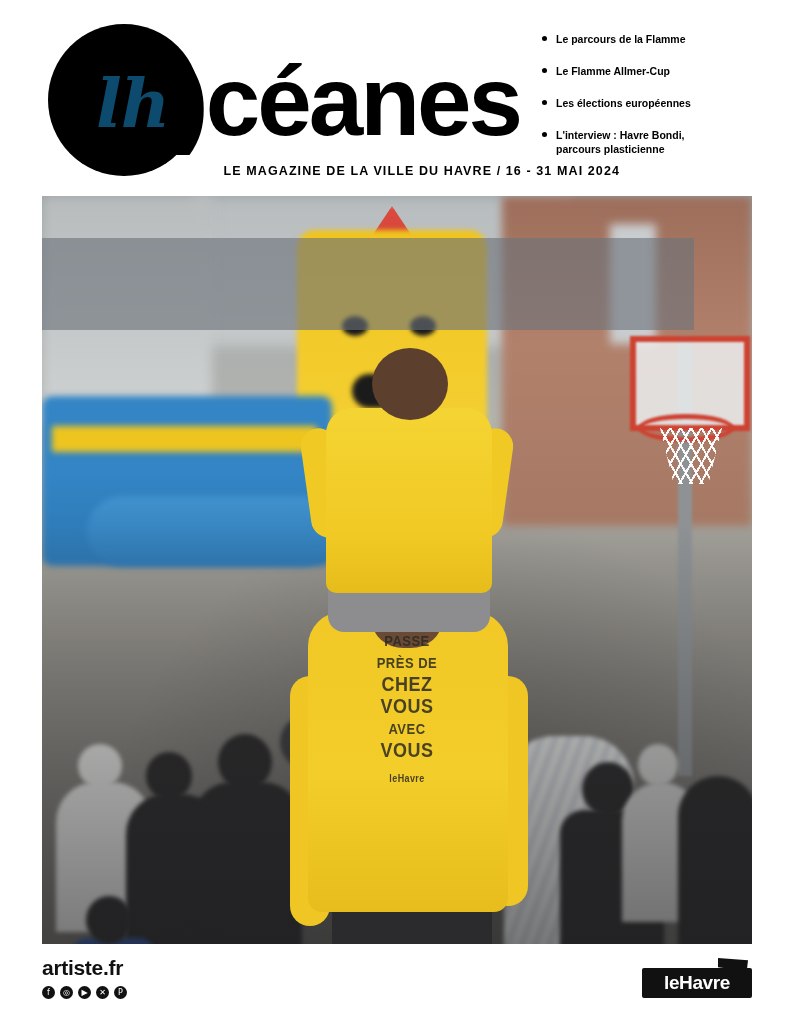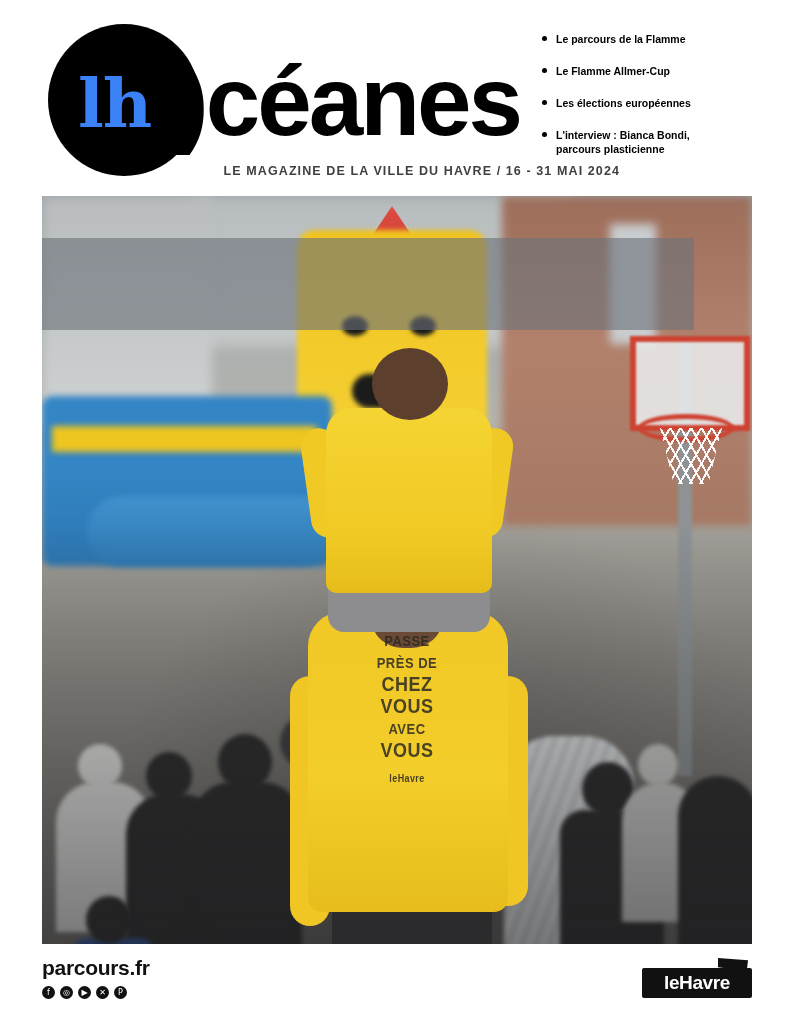--- a/index.html
+++ b/index.html
@@ -41,26 +41,27 @@
     position: absolute;
     left: 0;
     top: 6px;
     width: 152px;
     height: 152px;
     border-radius: 50%;
     background: #000;
   }
   .logo-lh {
     position: absolute;
-    left: 30px;
+    left: 48px;
     top: 48px;
     width: 96px;
     height: 74px;
-    color: #3b82f6;
+    color: #0c4a6e;
     font-family: "DejaVu Serif", serif;
+    font-style: italic;
     font-weight: 700;
     font-size: 68px;
     line-height: 74px;
     letter-spacing: -1px;
   }
   .title-word {
     position: absolute;
     left: 128px;
     top: 28px;
     font-family: "Liberation Sans", sans-serif;
@@ -73,21 +74,21 @@
   }
   .strapline {
     position: absolute;
     left: 172px;
     top: 146px;
     width: 400px;
     text-align: right;
     font-size: 12.5px;
     font-weight: 700;
     letter-spacing: 1.1px;
-    color: #404040;
+    color: #000000;
     white-space: nowrap;
   }
 
   
   .teasers {
     position: absolute;
     right: 48px;
     top: 32px;
     width: 190px;
     text-align: left;
@@ -461,21 +462,21 @@
       <div class="teaser">
         <span class="bullet"></span>
         <span>Le Flamme Allmer-Cup</span>
       </div>
       <div class="teaser">
         <span class="bullet"></span>
         <span>Les élections européennes</span>
       </div>
       <div class="teaser">
         <span class="bullet"></span>
-        <span>L'interview : Bianca Bondi,</span>
+        <span>L'interview : Havre Bondi,</span>
         <span class="sub">parcours plasticienne</span>
       </div>
     </div>
   </div>
 
   <div class="cover">
     <div class="photo">
       <div class="bg-wall-top"></div>
       <div class="bg-building-left"></div>
       <div class="bg-building-right"></div>
@@ -537,21 +538,21 @@
       <div class="boy-arm-r"></div>
       <div class="boy-shorts"></div>
       <div class="boy-shirt"></div>
       <div class="boy-head"></div>
 
       <div class="headline-band"></div>
     </div>
   </div>
 
   <div class="footer">
-    <div class="site">parcours.fr</div>
+    <div class="site">artiste.fr</div>
     <div class="socials">
       <div class="social">f</div>
       <div class="social">◎</div>
       <div class="social">▶</div>
       <div class="social">✕</div>
       <div class="social">P</div>
     </div>
     <div class="city-logo">
       <div class="flag"></div>
       <div class="plate"></div>

